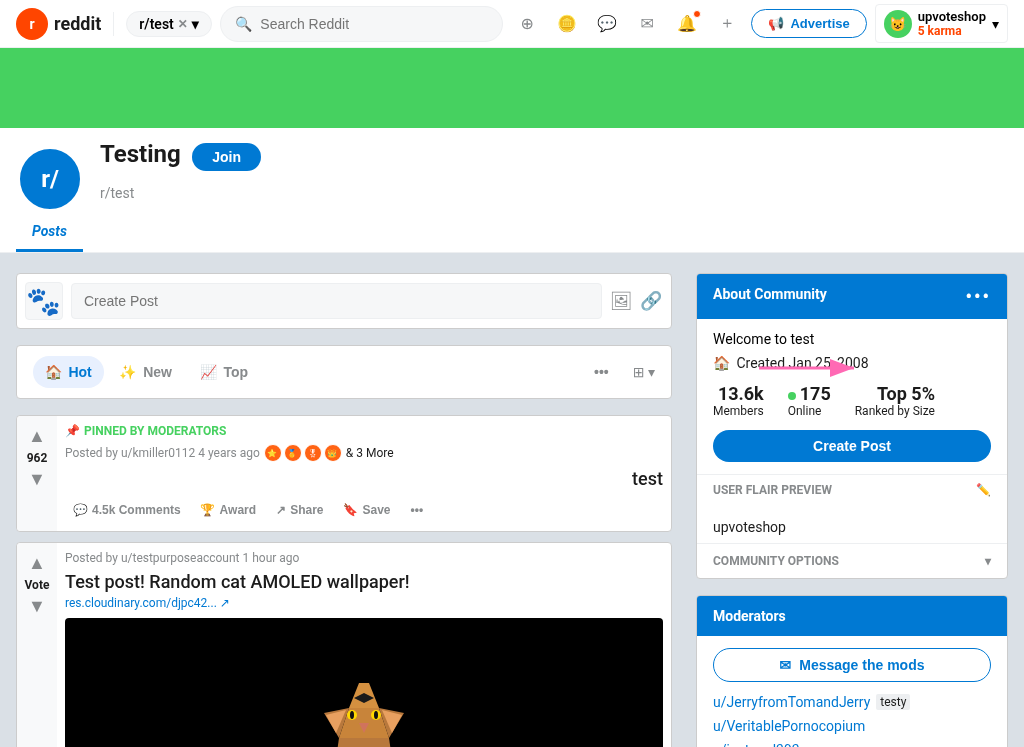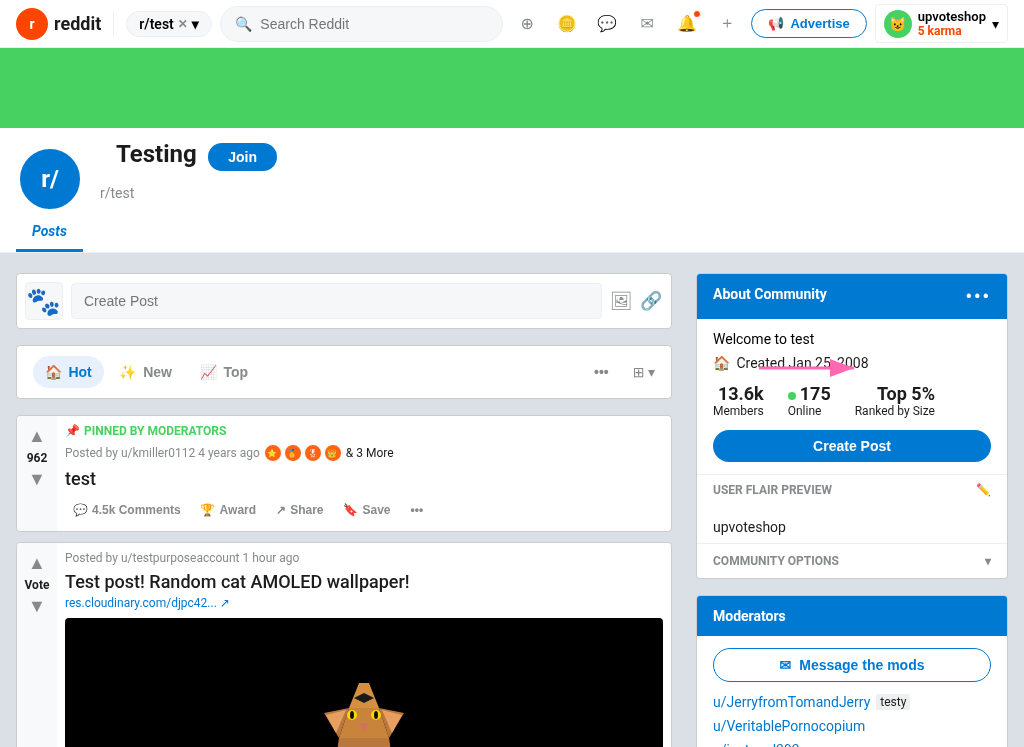--- a/index.html
+++ b/index.html
@@ -73,21 +73,21 @@
       display: flex; align-items: flex-end; gap: 16px;
     }
     .sub-icon {
       width: 68px; height: 68px; border-radius: 50%;
       background: #0079d3; border: 4px solid white;
       display: flex; align-items: center; justify-content: center;
       color: white; font-size: 24px; font-weight: 700;
       margin-top: -24px; flex-shrink: 0;
     }
     .sub-info { padding-bottom: 12px; }
-    .sub-name { font-size: 24px; font-weight: 700; color: #1c1c1c; margin-left: 16px; }
+    .sub-name { font-size: 24px; font-weight: 700; color: #1c1c1c; }
     .sub-handle { font-size: 14px; color: #878a8c; }
     .join-btn {
       background: #0079d3; color: white; border: none; border-radius: 20px;
       padding: 6px 20px; font-weight: 700; font-size: 14px; cursor: pointer; margin-left: 8px; margin-bottom: 14px;
     }
 
     
     .sub-tabs {
       background: white; border-bottom: 1px solid #edeff1;
       display: flex; padding: 0 16px; gap: 0;
@@ -147,21 +147,21 @@
       display: flex; flex-direction: column; align-items: center; padding: 8px 4px; gap: 2px;
     }
     .vote-btn { background: transparent; border: none; cursor: pointer; color: #878a8c; font-size: 18px; padding: 2px; }
     .vote-count { font-size: 12px; font-weight: 700; color: #1c1c1c; }
     .post-body { flex: 1; padding: 8px; }
     .post-meta { font-size: 12px; color: #878a8c; margin-bottom: 6px; display: flex; align-items: center; gap: 4px; flex-wrap: wrap; }
     .pinned-badge {
       display: flex; align-items: center; gap: 4px;
       color: #46d160; font-weight: 700; font-size: 12px;
     }
-    .post-title { font-size: 18px; font-weight: 500; color: #1c1c1c; margin-bottom: 8px; }
+    .post-title { font-size: 18px; font-weight: 500; color: #1c1c1c; margin-bottom: 8px; text-align: right; }
     .post-link { font-size: 12px; color: #0079d3; }
     .post-actions { display: flex; align-items: center; gap: 4px; margin-top: 8px; flex-wrap: wrap; }
     .action-btn {
       display: flex; align-items: center; gap: 4px;
       padding: 6px 8px; border-radius: 2px; cursor: pointer;
       font-size: 12px; font-weight: 700; color: #878a8c; background: transparent; border: none;
     }
     .user-avatars { display: flex; align-items: center; gap: 2px; }
     .user-avatar-mini {
       width: 18px; height: 18px; border-radius: 50%; background: #ff6314;

